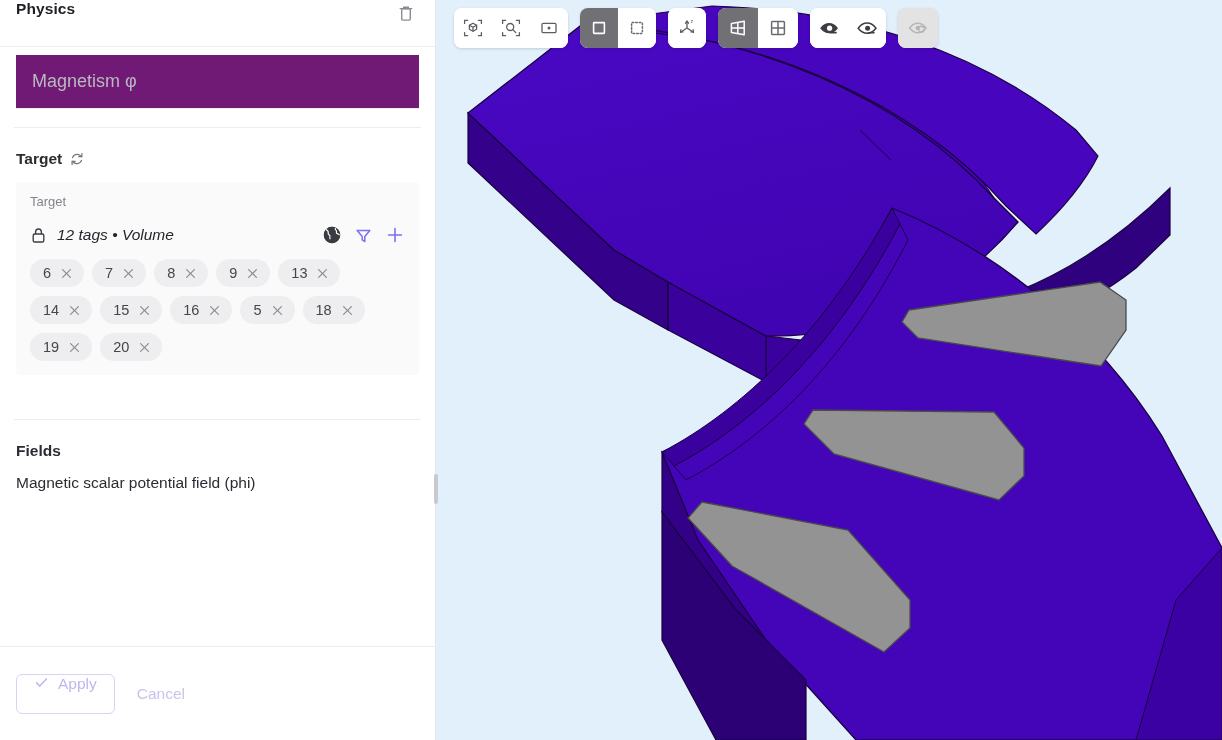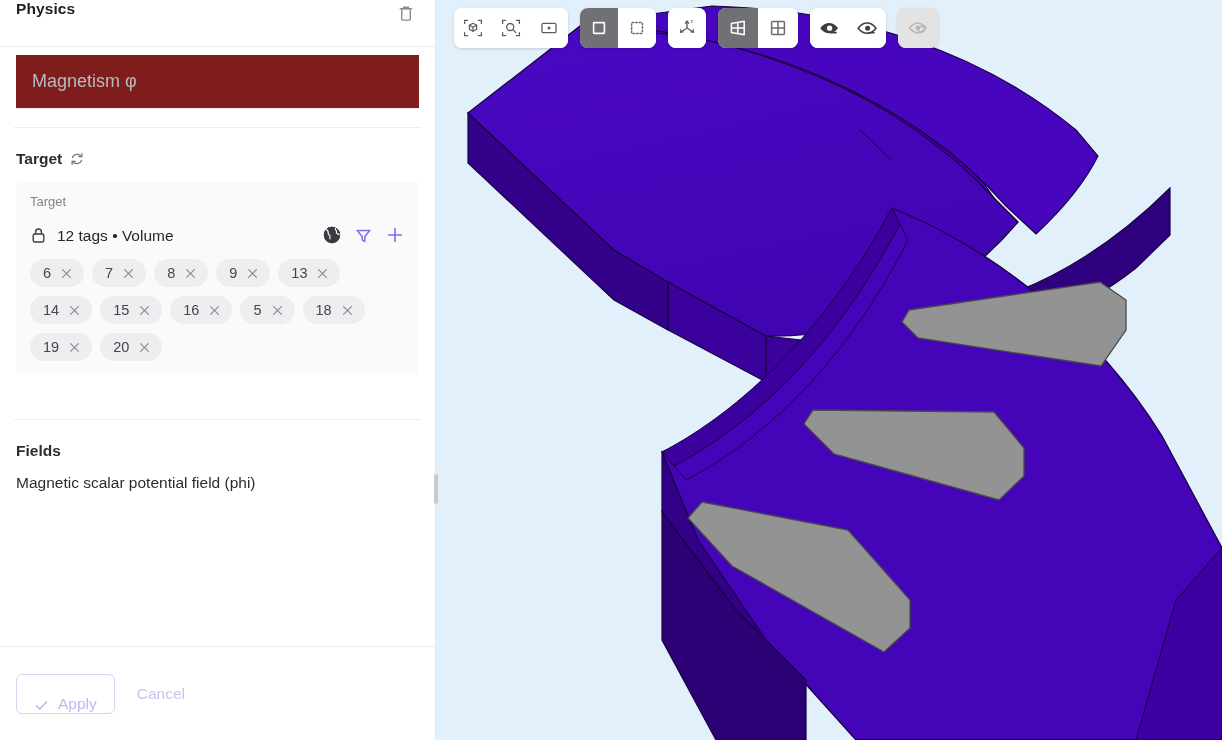--- a/index.html
+++ b/index.html
@@ -34,21 +34,21 @@
     width: 26px; height: 26px; display: flex; align-items: center; justify-content: center;
     cursor: pointer; border-radius: 4px;
   }
   .icon-btn svg { display: block; }
 
   
   .name-field-wrap { padding: 8px 16px 0 16px; }
   .name-field {
     width: 100%; height: 54px;
     border: none; outline: none;
-    background: #7f1d1d;
+    background: #701a75;
     font-size: 18px; color: #b9b9c0;
     font-family: "Liberation Sans", sans-serif;
     padding: 0 16px;
     border-bottom: 1px solid #ededf0;
   }
   .name-field::placeholder { color: #b9b9c0; }
 
   .divider { height: 1px; background: #ededf0; margin: 18px 14px 0 14px; }
 
   .section { padding: 0 16px; }
@@ -62,21 +62,21 @@
   .target-card {
     background: #fafafb;
     border-radius: 4px;
     padding: 12px 14px 14px 14px;
   }
   .target-card-label { font-size: 13px; color: #84858c; margin-bottom: 16px; }
   .target-row {
     display: flex; align-items: center; justify-content: space-between;
     margin-bottom: 14px;
   }
-  .target-row-left { display: flex; align-items: flex-end; gap: 10px; }
+  .target-row-left { display: flex; align-items: flex-start; gap: 10px; font-style: italic; }
   .target-summary { font-size: 15.5px; color: #26272c; }
   .target-row-right { display: flex; align-items: center; gap: 12px; }
 
   .chips { display: flex; flex-wrap: wrap; gap: 9px 8px; }
   .chip {
     display: inline-flex; align-items: center; gap: 9px;
     background: #eeeef0;
     border-radius: 14px;
     height: 28px;
     padding: 0 11px 0 13px;
@@ -88,21 +88,21 @@
   .fields-text { font-size: 15.5px; color: #2b2c31; margin-top: 14px; }
 
   
   .panel-footer {
     border-top: 1px solid #ededf0;
     height: 94px;
     display: flex; align-items: center; gap: 8px;
     padding: 0 16px;
   }
   .btn-apply {
-    display: inline-flex; align-items: flex-end; gap: 9px;
+    display: inline-flex; align-items: flex-start; gap: 9px;
     height: 40px; padding: 0 17px;
     border: 1px solid #d7d5f5; border-radius: 6px;
     background: #fff;
     font-size: 15.5px; color: #bdb8ee;
     cursor: default;
   }
   .btn-cancel {
     height: 40px; padding: 0 14px;
     display: inline-flex; align-items: center;
     background: transparent; border: none;

